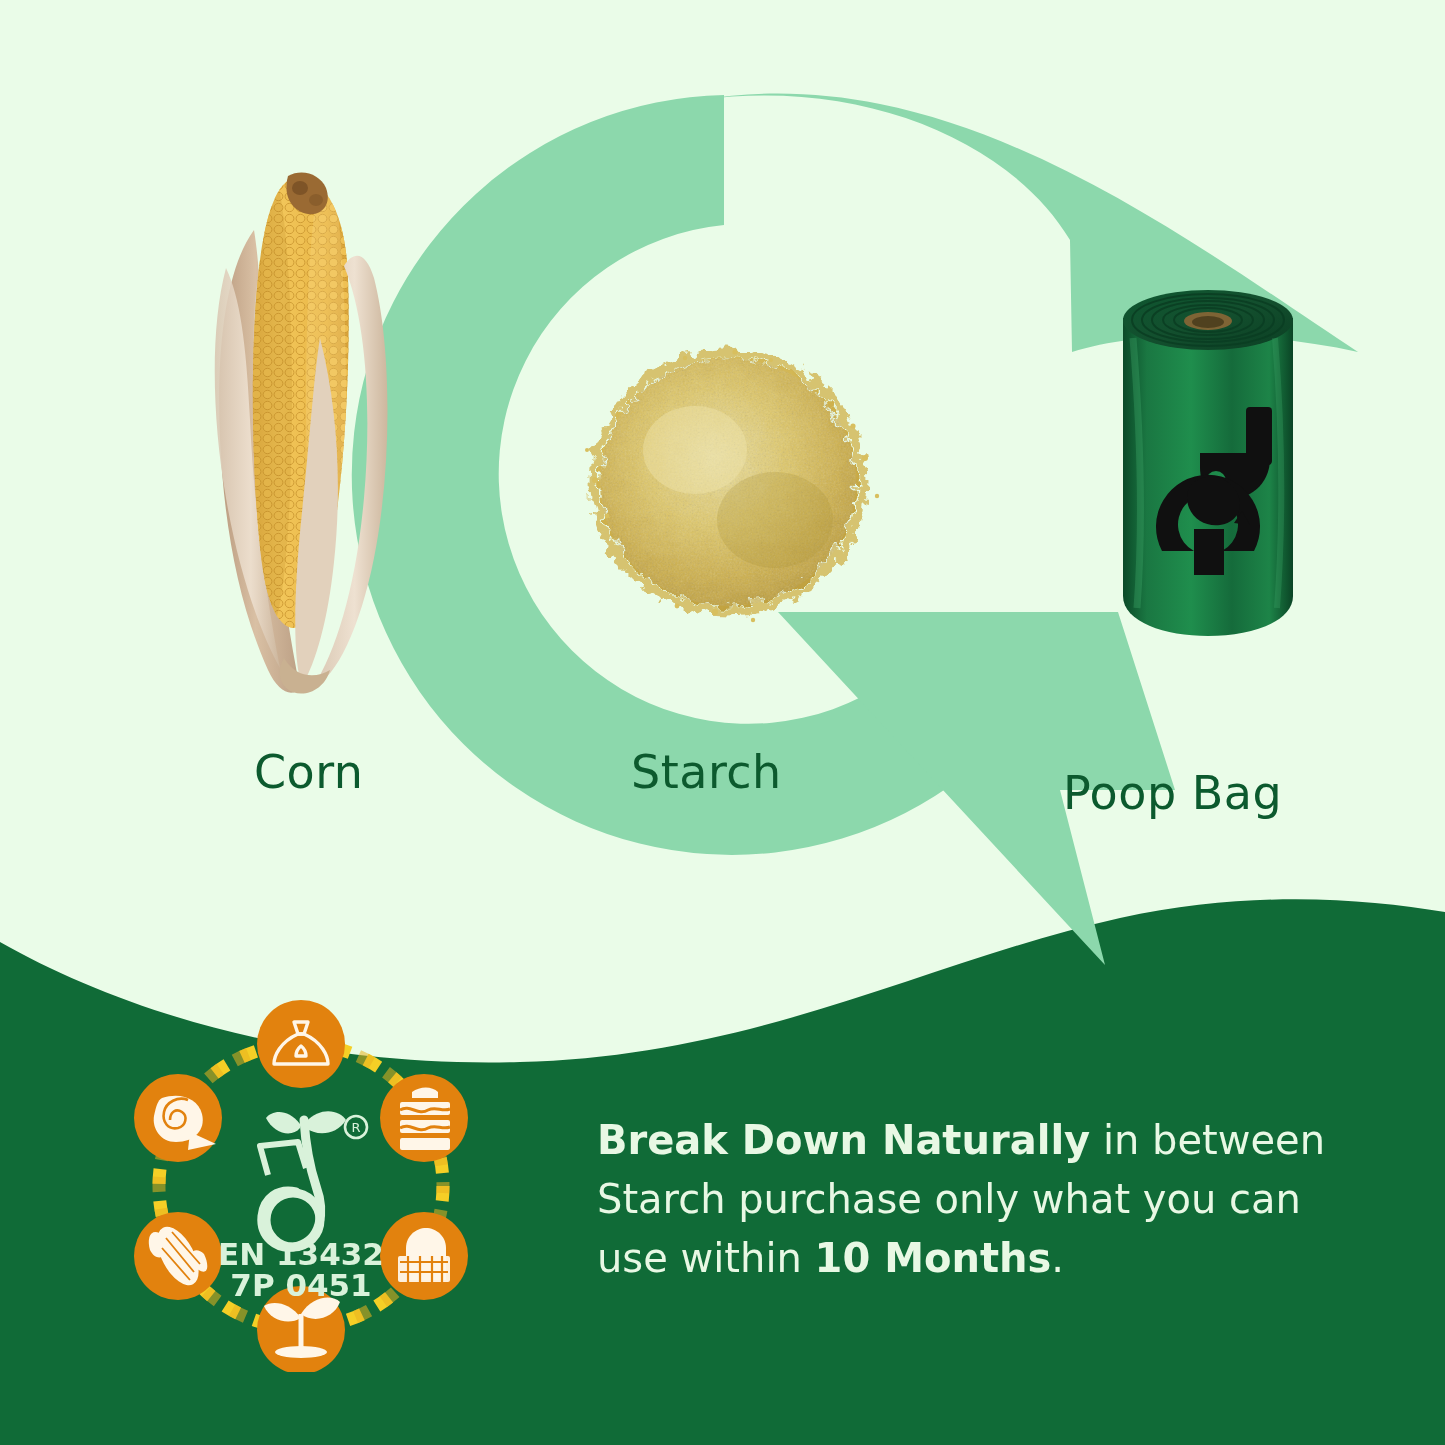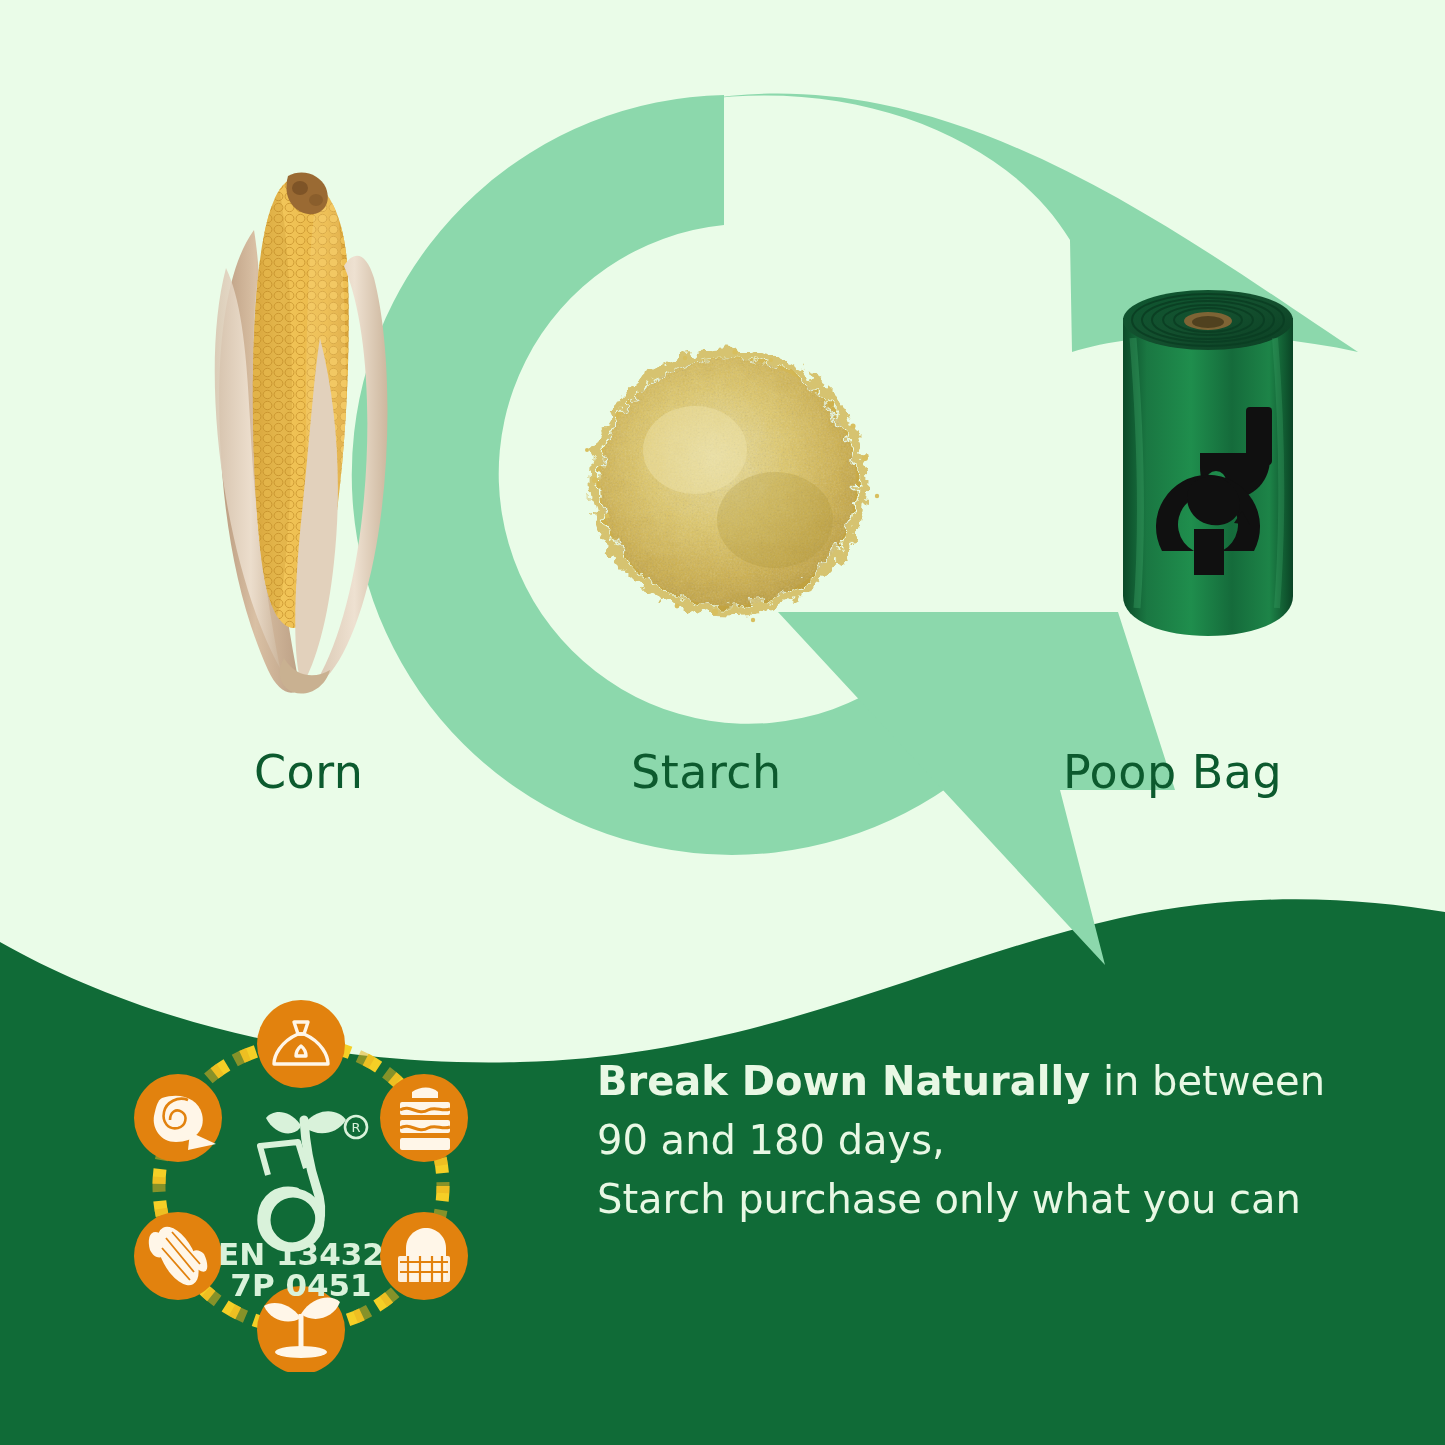--- a/index.html
+++ b/index.html
@@ -35,29 +35,29 @@
   .caption{
     position:absolute;
     font-family:"DejaVu Sans", sans-serif;
     font-size:46px;
     color:#0C5A2E;
     letter-spacing:0.5px;
     white-space:nowrap;
   }
   #caption-corn{left:254px;top:745px;}
   #caption-starch{left:631px;top:745px;}
-  #caption-bag{left:1063px;top:745px;}
+  #caption-bag{left:1063px;top:766px;}
 
   
   #cert-badge{position:absolute;left:120px;top:1000px;width:362px;height:372px;}
   #cert-badge svg{display:block;width:100%;height:100%;}
 
   
   #claim-block{
-    position:absolute;left:597px;top:1052px;width:780px;
+    position:absolute;left:597px;top:1111px;width:780px;
     font-family:"DejaVu Sans", sans-serif;
     color:#E8F8E4;
     font-size:40px;
     line-height:59px;
   }
   #claim-block .b{font-weight:bold;}
   #claim-block .ln{display:block;white-space:nowrap;}
 </style>
 </head>
 <body>
@@ -364,17 +364,17 @@
         </g>
       </g>
 
       <text id="std1" x="181" y="265" font-family="DejaVu Sans, sans-serif" font-size="31" font-weight="bold" fill="#D9F2DA" text-anchor="middle">EN 13432</text>
       <text id="std2" x="181" y="296" font-family="DejaVu Sans, sans-serif" font-size="31" font-weight="bold" fill="#D9F2DA" text-anchor="middle">7P 0451</text>
     </svg>
   </div>
 
   <div id="claim-block">
     <span class="ln"><span class="b">Break Down Naturally</span><span> in between</span></span>
-    <span class="ln">90 and 180 days,</span>
     <span class="ln">Starch purchase only what you can</span>
+    <span class="ln"><span>use within </span><span class="b">10 Months</span><span>.</span></span>
   </div>
 
 </div>
 
 </body></html>

